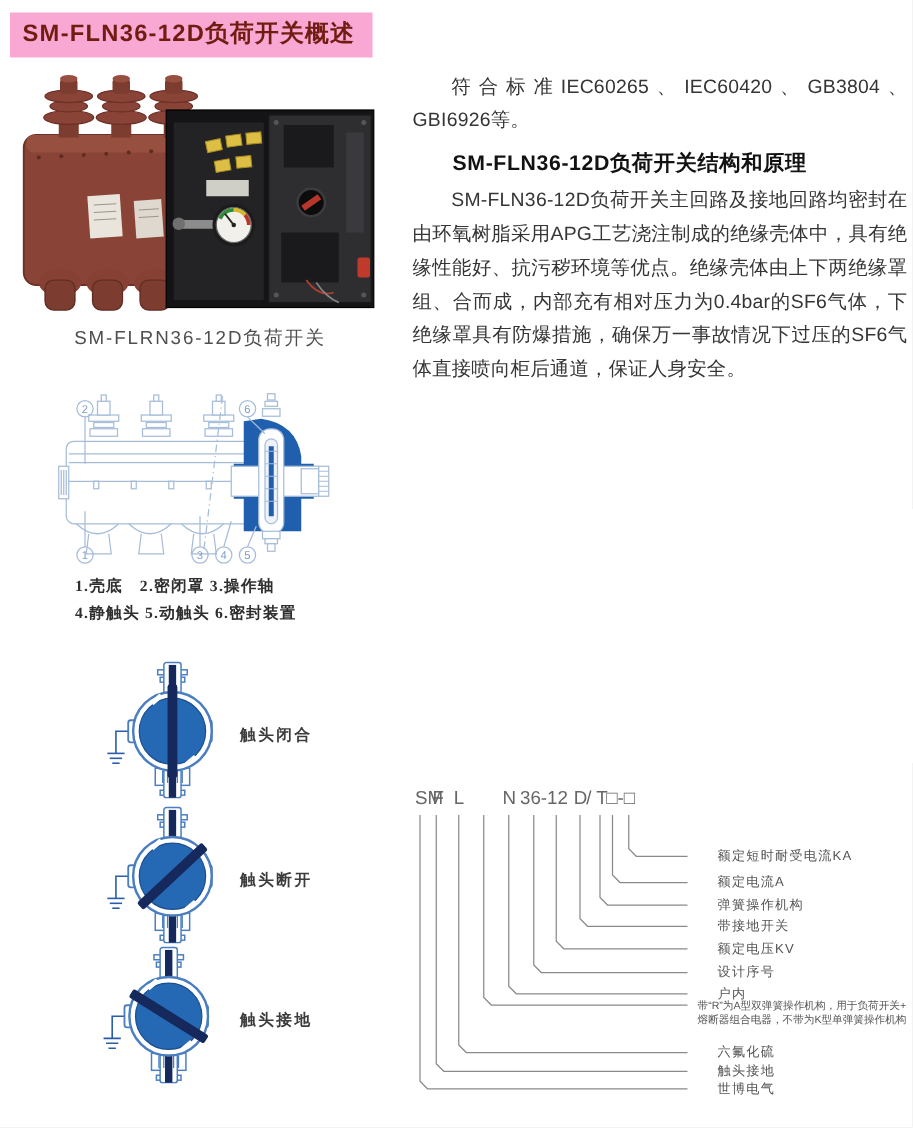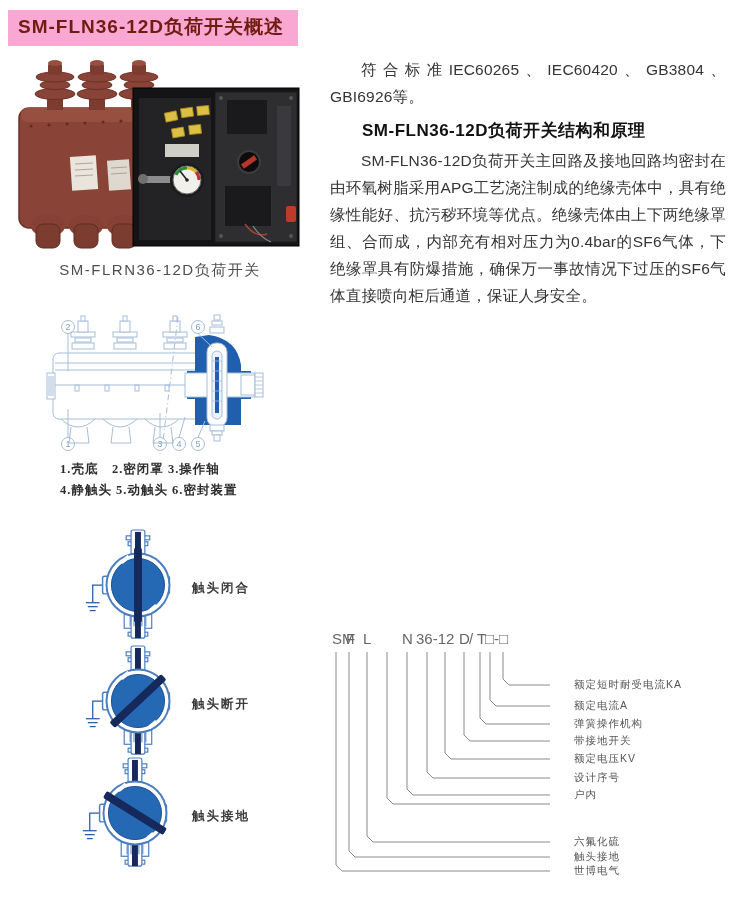--- a/index.html
+++ b/index.html
@@ -373,18 +373,22 @@
     <span class="tok" style="left:147px;">T</span>
     <span class="tok" style="left:155px;">□-□</span>
 
     <div class="mlabel" style="top:48px;">额定短时耐受电流KA</div>
     <div class="mlabel" style="top:69px;">额定电流A</div>
     <div class="mlabel" style="top:87px;">弹簧操作机构</div>
     <div class="mlabel" style="top:104px;">带接地开关</div>
     <div class="mlabel" style="top:122px;">额定电压KV</div>
     <div class="mlabel" style="top:141px;">设计序号</div>
     <div class="mlabel" style="top:158px;">户内</div>
+    <div class="mnote" style="top:169px;">
+      <div>带“R”为A型双弹簧操作机构，用于负荷开关+</div>
+      <div>熔断器组合电器，不带为K型单弹簧操作机构</div>
+    </div>
     <div class="mlabel" style="top:205px;">六氟化硫</div>
     <div class="mlabel" style="top:220px;">触头接地</div>
     <div class="mlabel" style="top:234px;">世博电气</div>
   </div>
 
 </div>
 
 </body></html>

